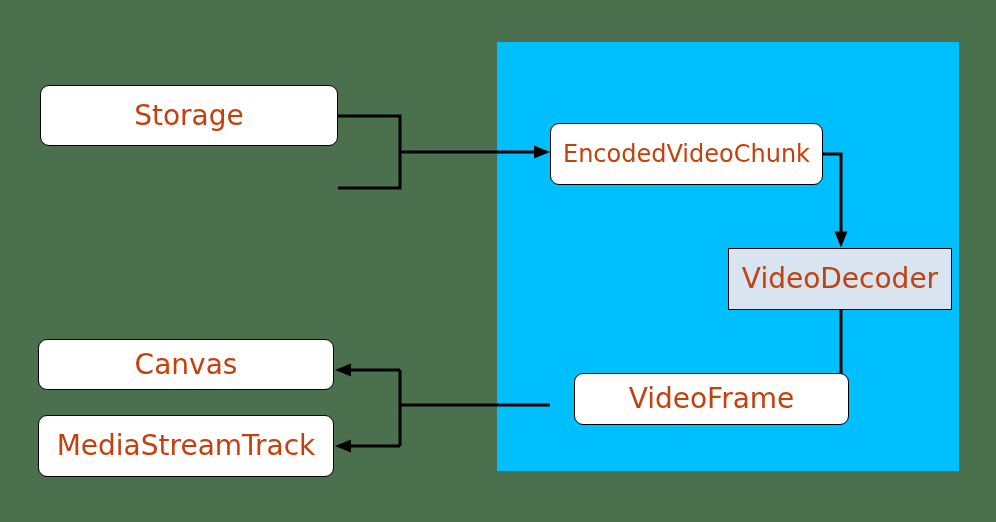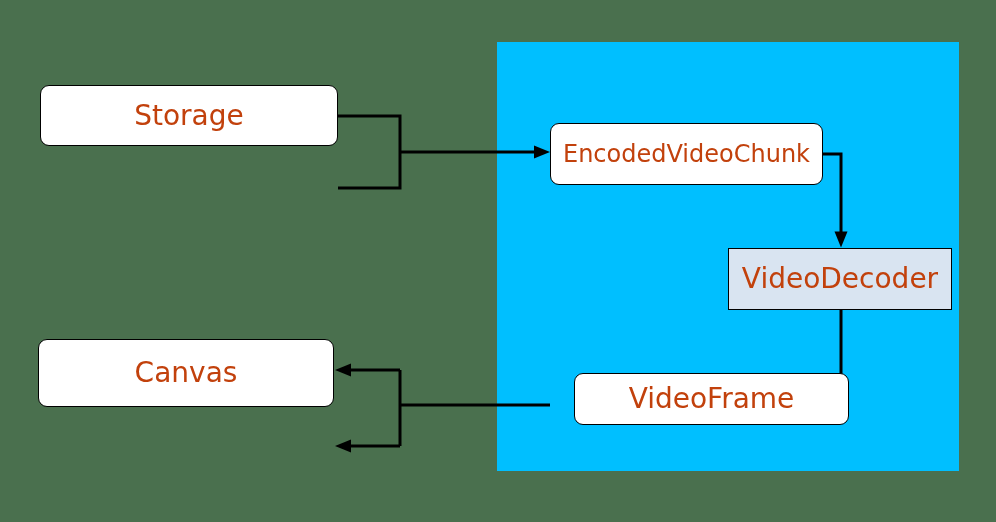--- a/index.html
+++ b/index.html
@@ -93,18 +93,21 @@
   </div>
 
   <div class="node decoder" style="left:728px; top:248px; width:224px; height:62px;">
     <span>VideoDecoder</span>
   </div>
 
   <div class="node" style="left:550px; top:373px; width:275px; height:52px;margin-left:24px;">
     <span>VideoFrame</span>
   </div>
 
-  <div class="node" style="left:38px; top:339px; width:296px; height:68px;">
+  <div class="node" style="left:38px; top:339px; width:296px; height:51px;">
     <span>Canvas</span>
   </div>
 
+  <div class="node" style="left:38px; top:415px; width:296px; height:62px;">
+    <span>MediaStreamTrack</span>
+  </div>
 
 </div>
 
 </body></html>

